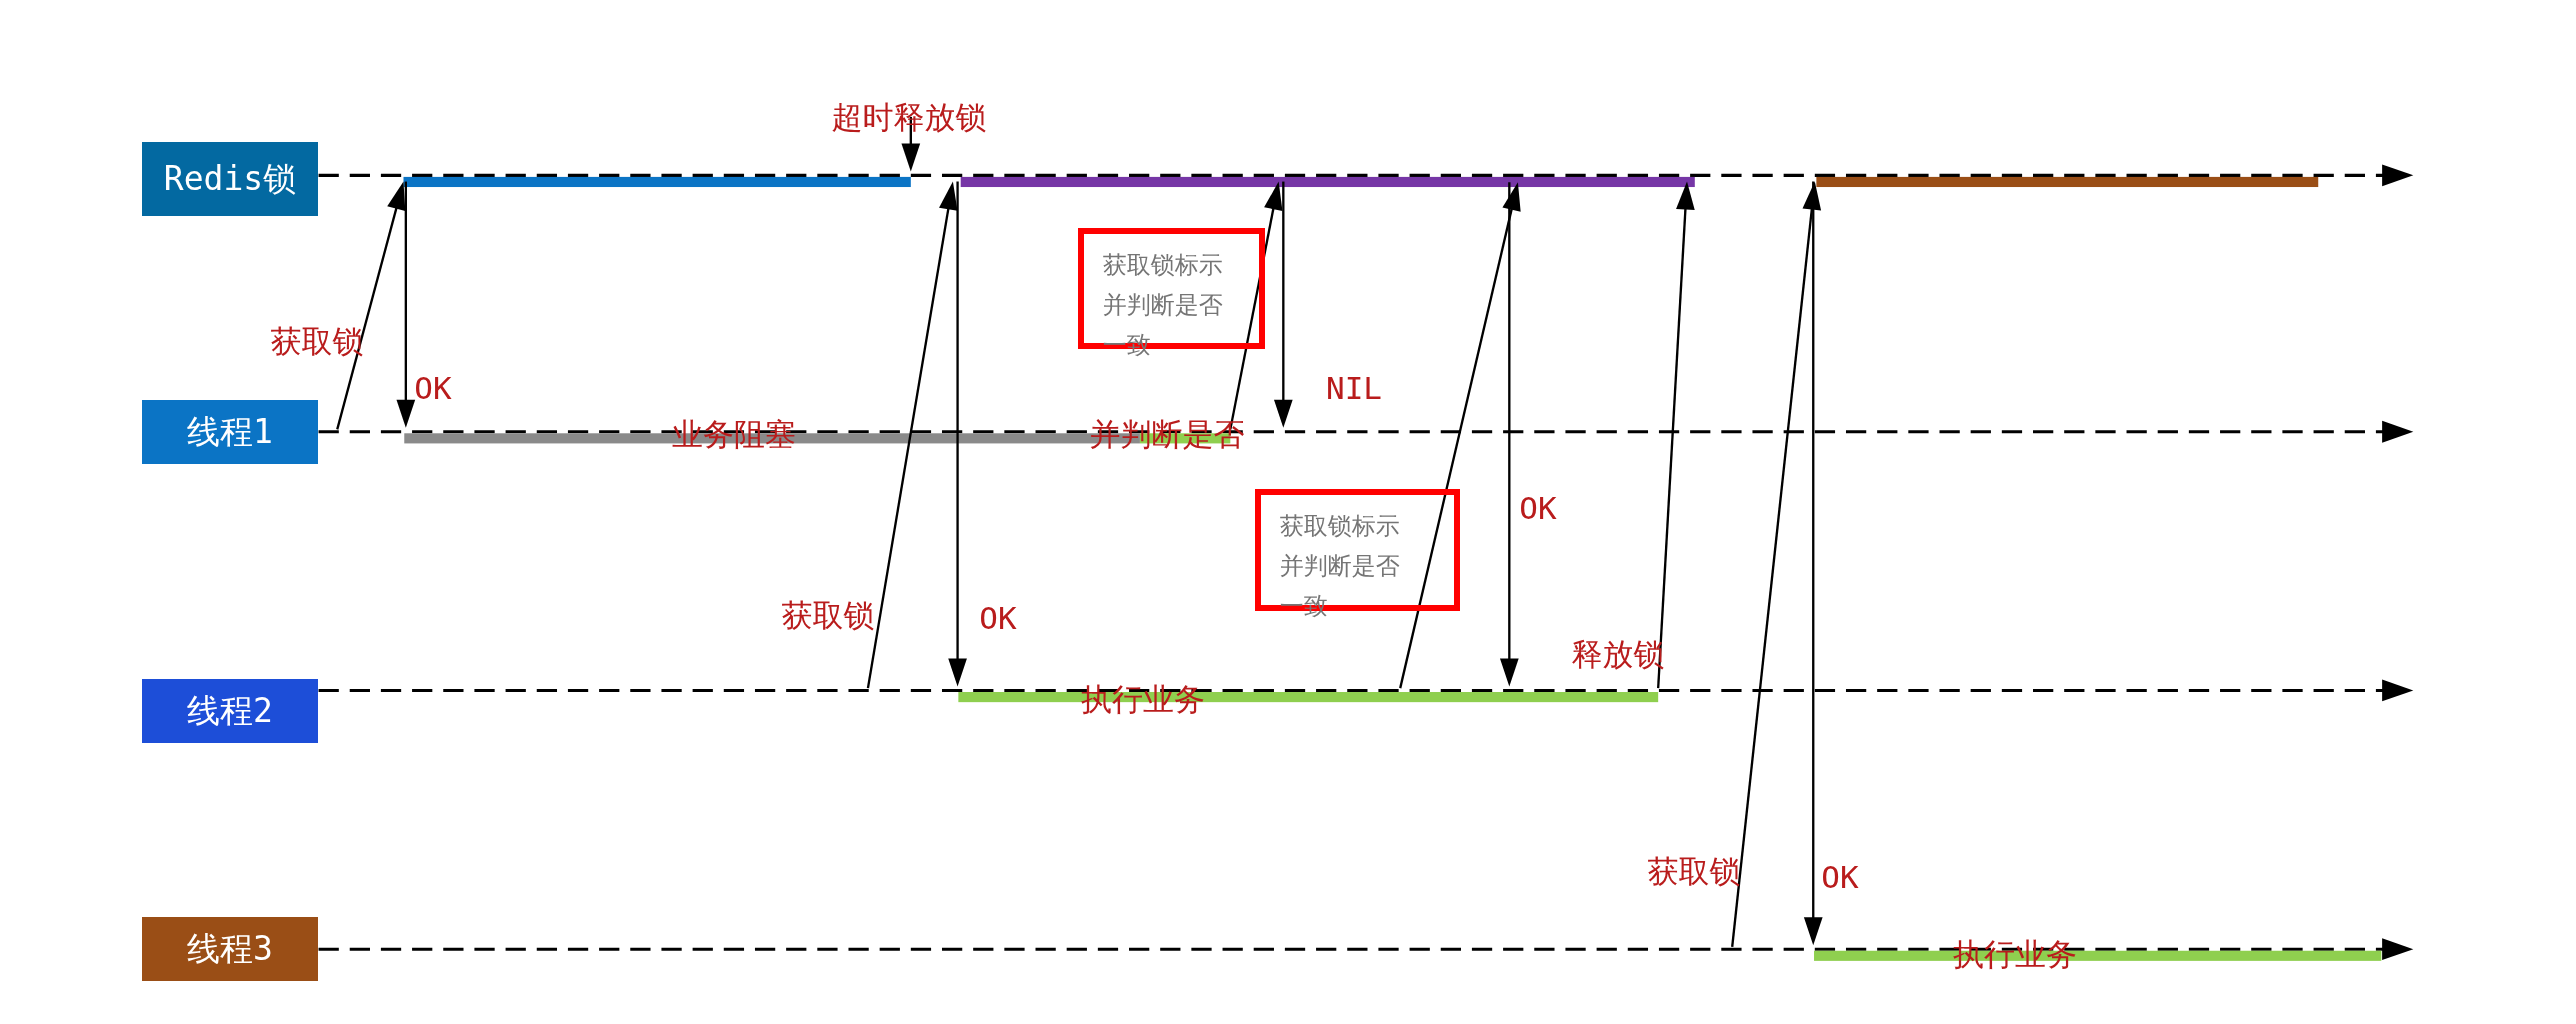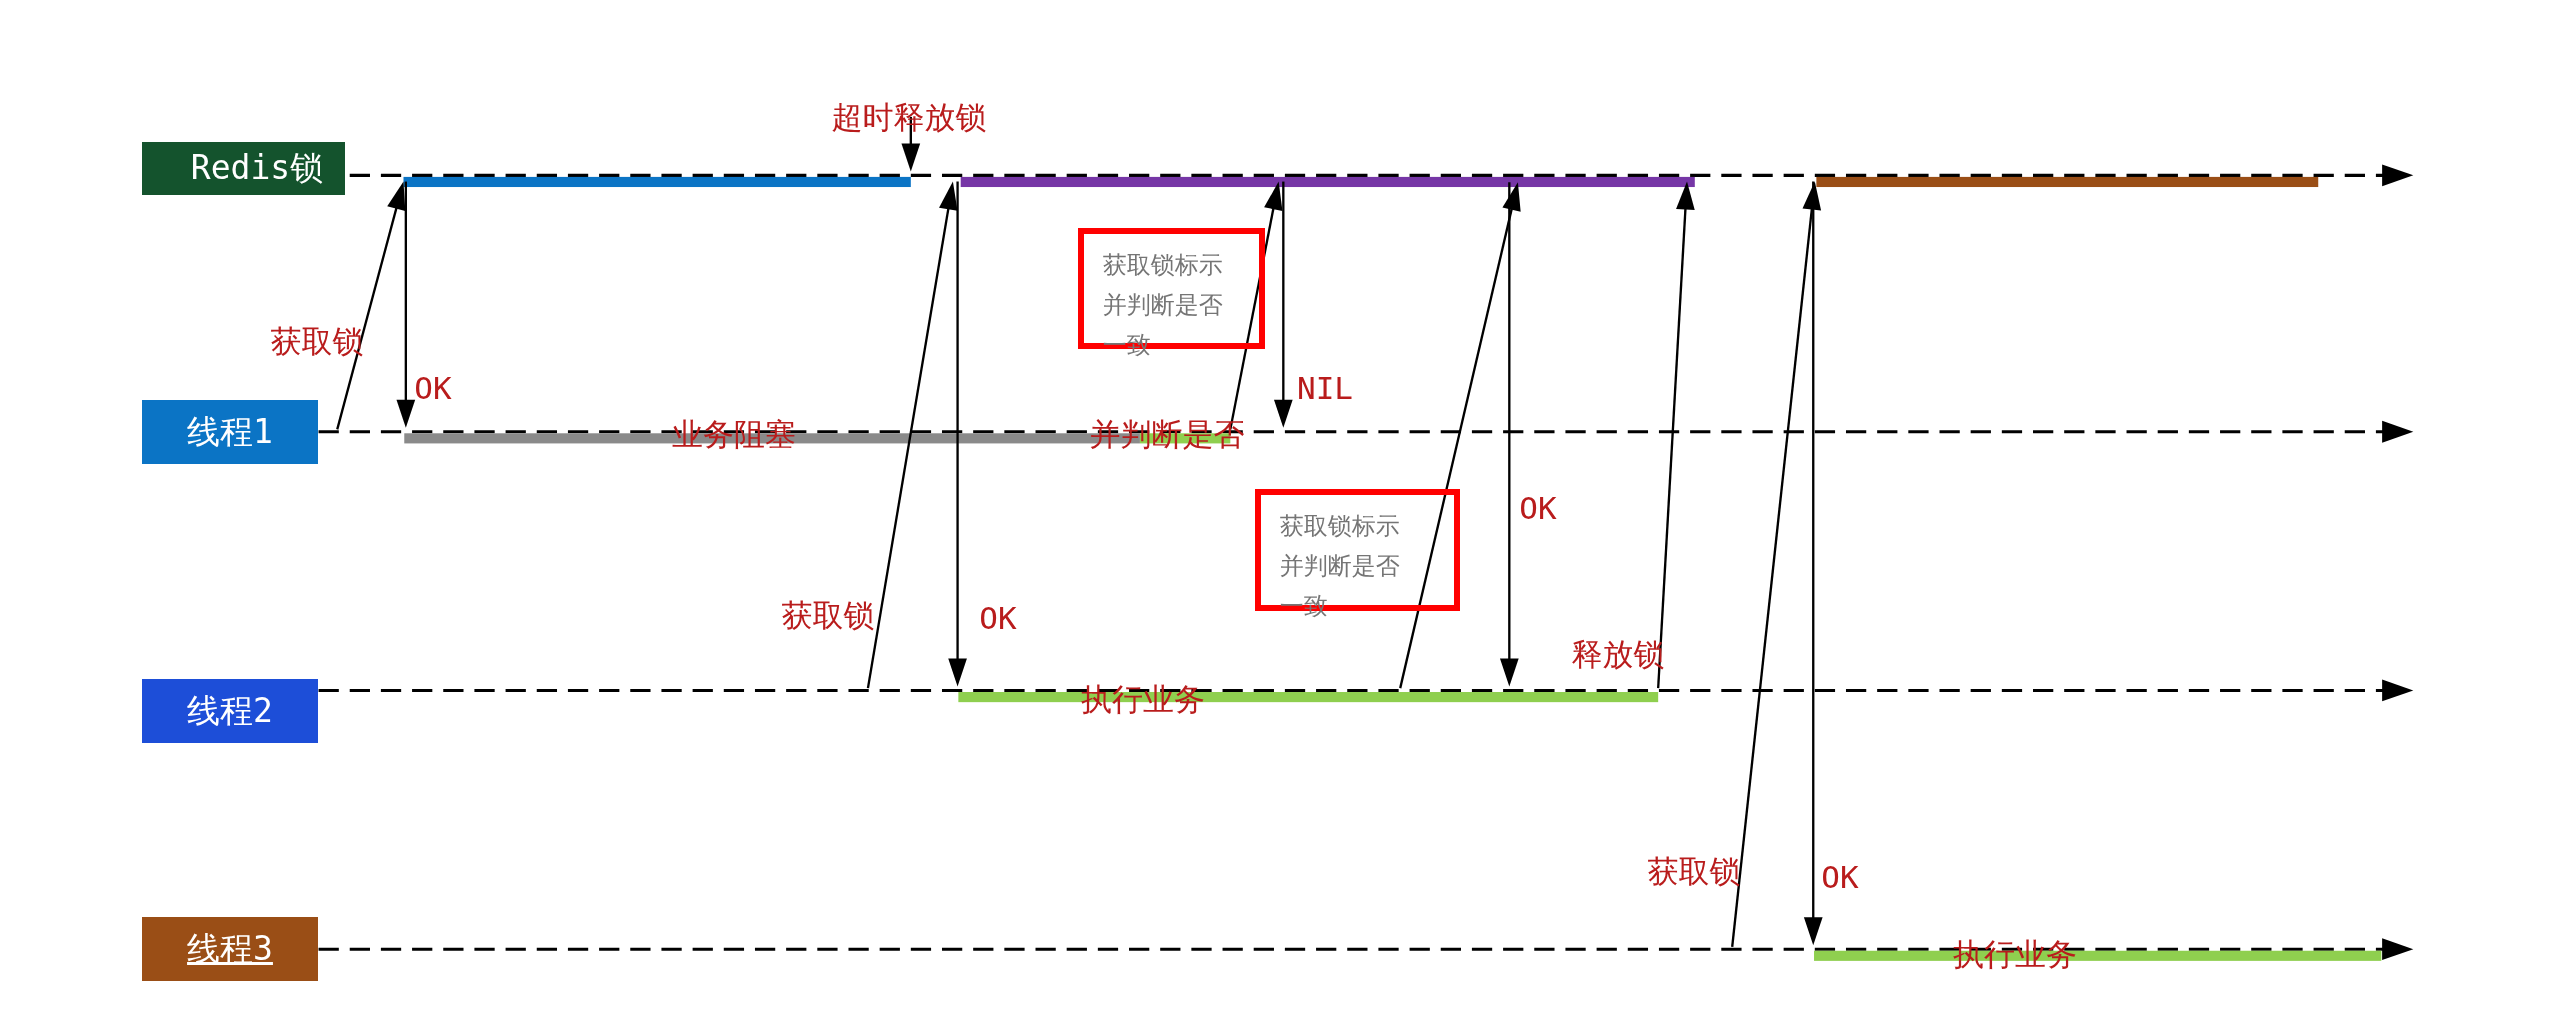--- a/index.html
+++ b/index.html
@@ -54,31 +54,31 @@
       <line x1="1936" y1="234" x2="1936" y2="851" stroke="#000000" stroke-width="3"></line>
       <polygon points="1936,881 1924,845 1948,845" fill="#000000"></polygon>
       <line x1="2127" y1="883" x2="2162.2950676505598" y2="262.95151424692637" stroke="#000000" stroke-width="3"></line>
       <polygon points="2164,233 2173.934686879442,269.6237900360878 2149.973475481901,268.25984415653545" fill="#000000"></polygon>
       <line x1="2222" y1="1215" x2="2324.7804132792126" y2="262.8267373567296" stroke="#000000" stroke-width="3"></line>
       <polygon points="2328,233 2336.0671908777467,270.07991951639053 2312.205800992363,267.50425013976053" fill="#000000"></polygon>
       <line x1="2326" y1="233" x2="2326" y2="1183" stroke="#000000" stroke-width="3"></line>
       <polygon points="2326,1213 2314,1177 2338,1177" fill="#000000"></polygon>
     </svg>
 
-  <div class="lane-box" style="background: #14532d; left: 142px; top: 142px; width: 176px; height: 53px; padding-left: 27px;">Redis锁</div>
+  <div class="lane-box" style="background: #0369a1; left: 142px; top: 142px; width: 176px; height: 74px;">Redis锁</div>
   <div class="lane-box" style="background: rgb(11, 116, 197); left: 142px; top: 400px; width: 176px; height: 64px;">线程1</div>
   <div class="lane-box" style="background: #1d4ed8; left: 142px; top: 659px; width: 176px; height: 64px; margin-top: 20px;">线程2</div>
-  <div class="lane-box" style="background: rgb(154, 78, 22); left: 142px; top: 917px; width: 176px; height: 64px; text-decoration: underline;">线程3</div>
+  <div class="lane-box" style="background: rgb(154, 78, 22); left: 142px; top: 917px; width: 176px; height: 64px;">线程3</div>
 
   <div class="lbl" style="left: 909px; top: 89px;">超时释放锁</div>
   <div class="lbl" style="left: 317px; top: 313px;">获取锁</div>
   <div class="lbl mono" style="left: 433px; top: 359px;">OK</div>
   <div class="lbl" style="left: 734px; top: 406px;">业务阻塞</div>
   <div class="lbl" style="left: 1167px; top: 406px;">并判断是否</div>
-  <div class="lbl mono" style="left: 1325px; top: 359px;">NIL</div>
+  <div class="lbl mono" style="left: 1354px; top: 359px;">NIL</div>
   <div class="lbl" style="left: 828px; top: 587px;">获取锁</div>
   <div class="lbl mono" style="left: 998px; top: 589px;">OK</div>
   <div class="lbl mono" style="left: 1538px; top: 479px;">OK</div>
   <div class="lbl" style="left: 1618px; top: 626px;">释放锁</div>
   <div class="lbl" style="left: 1143px; top: 671px;">执行业务</div>
   <div class="lbl" style="left: 1694px; top: 843px;">获取锁</div>
   <div class="lbl mono" style="left: 1840px; top: 848px;">OK</div>
   <div class="lbl" style="left: 2015px; top: 926px;">执行业务</div>
 
   <div class="callout" style="left: 1078px; top: 228px; width: 187px; height: 121px;">

